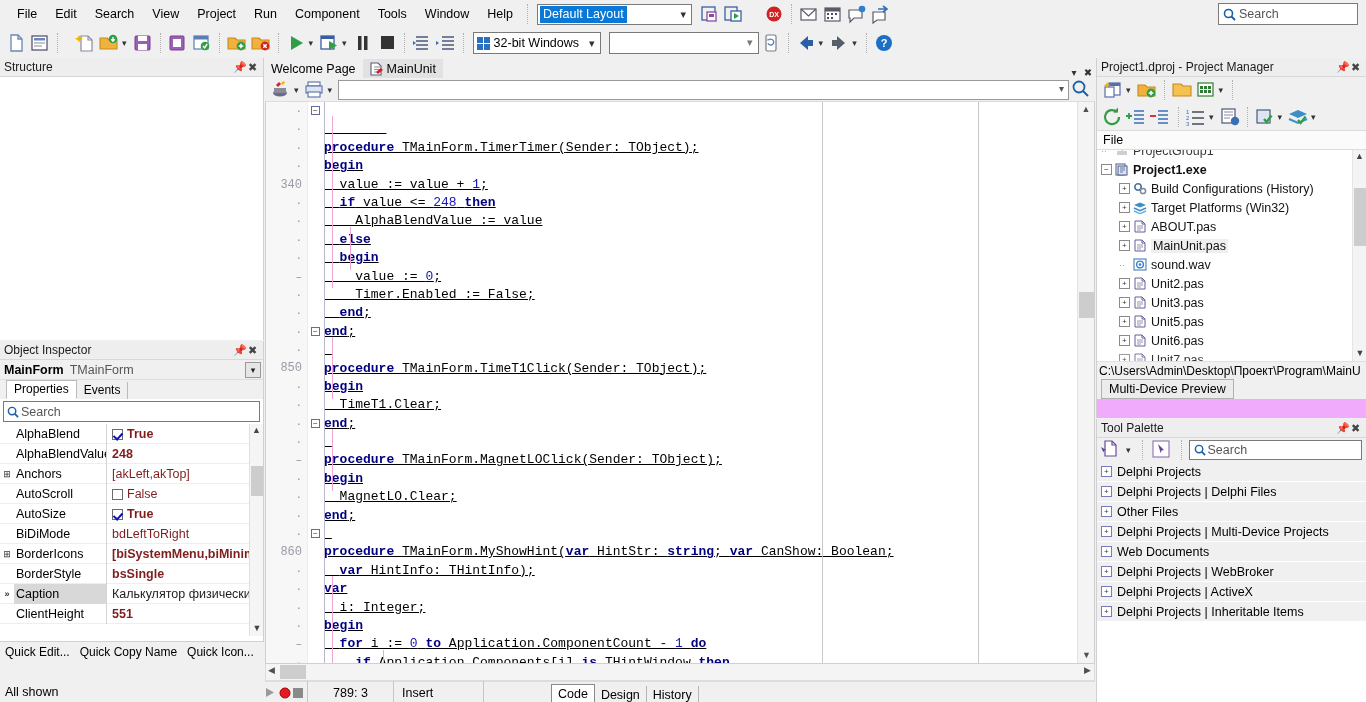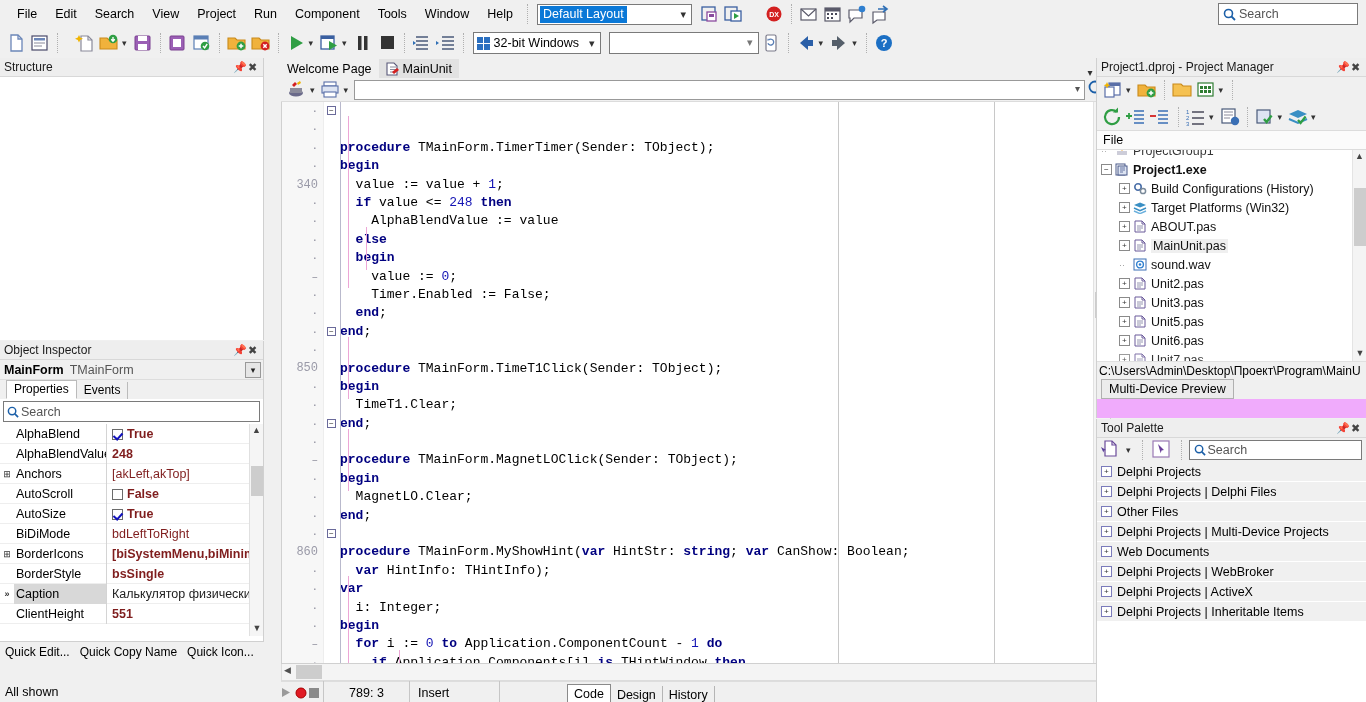--- a/index.html
+++ b/index.html
@@ -145,21 +145,21 @@
     border-top: 1px solid #d0d0d0;
   }
   .quickbar span { padding: 0 5px; cursor: default; }
   .allshown {
     position: absolute; left: 0; top: 682px; width: 264px; height: 20px;
     background: #f0f0f0; display: flex; align-items: center; padding-left: 5px;
     font-size: 12.5px;
   }
 
   
-  #editor-area { position: absolute; left: 265px; top: 58px; width: 830px; height: 644px; background: #f0f0f0; margin-left: 16px; }
+  #editor-area { position: absolute; left: 265px; top: 58px; width: 830px; height: 644px; background: #f0f0f0; }
   .ed-tabs { height: 20px; display: flex; align-items: flex-end; background: #f0f0f0; }
   .ed-tab {
     display: flex; align-items: center; gap: 3px; padding: 2px 7px 2px 6px;
     font-size: 12.5px; cursor: default; height: 19px;
   }
   .ed-tab.active { background: #e2e2e2; }
   .ed-tabs .spacer { flex: 1; }
   .ed-tabs .tbtn { width: 14px; text-align: center; color: #333; font-size: 10px; }
   .ed-toolbar2 {
     height: 24px; display: flex; align-items: center; background: #f0f0f0; padding-left: 4px;
@@ -188,21 +188,21 @@
   .fold-col {
     position: absolute; left: 42px; top: 0; width: 16px; height: 562px; background: #fff;
   }
   .foldbox {
     position: absolute; width: 9px; height: 9px; border: 1px solid #6a6a9a; background: #fff;
     font-size: 8px; line-height: 7px; text-align: center; color: #333; font-family: "Liberation Mono", monospace;
   }
   .codelines {
     position: absolute; left: 58px; top: 0; right: 18px; height: 562px;
     font-family: "Liberation Mono", monospace; font-size: 13px; line-height: 18.4px;
-    white-space: pre; overflow: hidden;
+    white-space: pre; overflow: hidden; text-decoration: underline;
   }
   .cl { height: 18.4px; }
   .kw { color: #000080; font-weight: bold; }
   .num { color: #1414b4; }
   .pl { color: #000; }
   .guide-v {
     position: absolute; width: 1px; background: #b9b9cc;
   }
   .guide-pink { position: absolute; width: 1px; background: #eda6d6; }
   .margin-line { position: absolute; top: 0; width: 1px; height: 562px; background: #c8c8c8; }
@@ -584,21 +584,21 @@
             <span class="pval bold">248</span>
           </div>
           <div class="oi-row">
             <span class="exp">⊞</span>
             <span class="pname">Anchors</span>
             <span class="pval">[akLeft,akTop]</span>
           </div>
           <div class="oi-row">
             <span class="exp"></span>
             <span class="pname">AutoScroll</span>
-            <span class="pval"><span class="chk"></span><span style="font-weight: bold;">False</span></span>
+            <span class="pval"><span class="chk"></span><span style="font-weight: normal;">False</span></span>
           </div>
           <div class="oi-row">
             <span class="exp"></span>
             <span class="pname">AutoSize</span>
             <span class="pval bold"><span class="chk on"></span><span>True</span></span>
           </div>
           <div class="oi-row">
             <span class="exp"></span>
             <span class="pname">BiDiMode</span>
             <span class="pval">bdLeftToRight</span>

